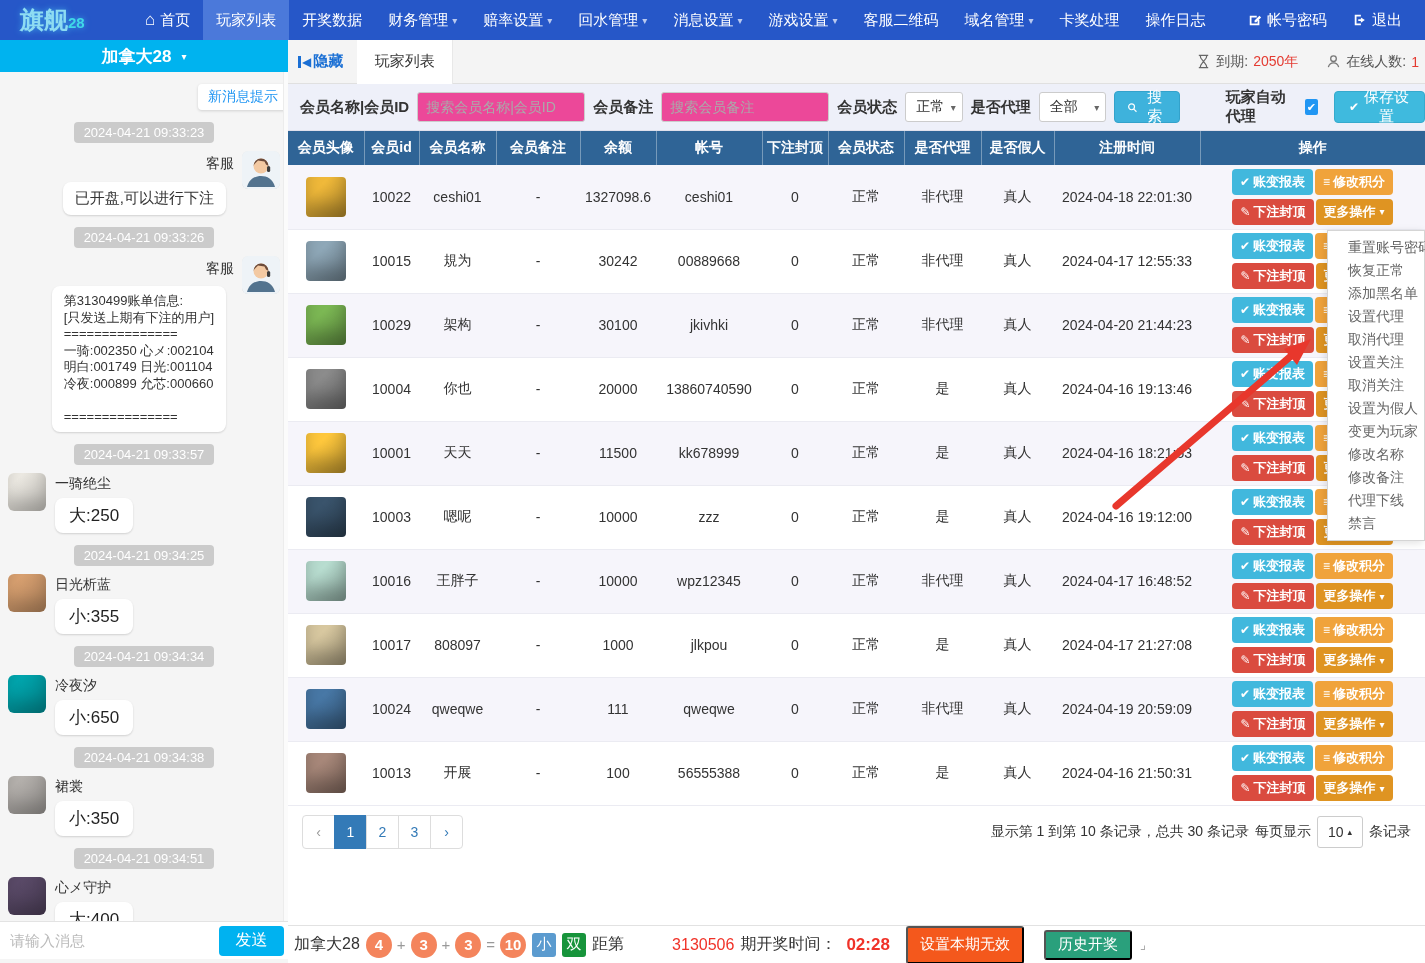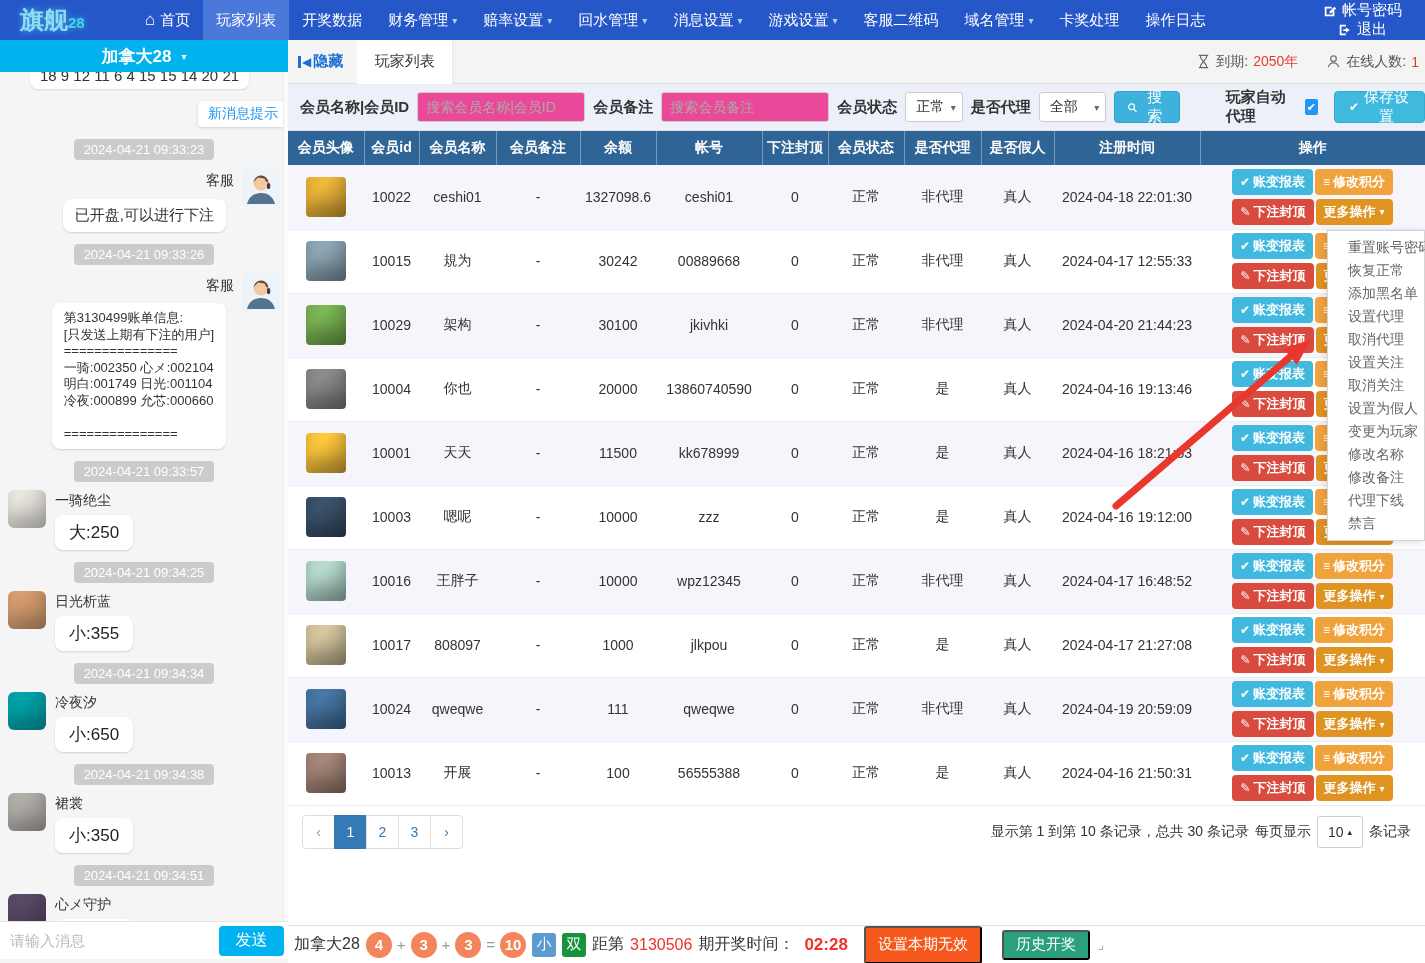--- a/index.html
+++ b/index.html
@@ -8,21 +8,21 @@
 
 
 .topnav{position:absolute;top:0;left:0;width:100%;height:40px;background:#2657c8;display:flex;align-items:center;color:#fff;z-index:10;}
 .brand{margin-left:20px;width:112px;font-size:24px;font-weight:bold;color:#8edcf2;text-shadow:0 0 6px rgba(80,220,255,.6);flex:0 0 auto;}
 .brand .suffix{font-size:15px;color:#3fd9e8;}
 .nav-items{display:flex;height:100%;align-items:stretch;}
 .nav-item{display:flex;align-items:center;padding:0 13px;font-size:15px;cursor:pointer;white-space:nowrap;}
 .nav-item.active{background:#4b79da;}
 .nav-home{margin-right:5px;font-size:17px;}
 .caret{margin-left:4px;font-size:10px;color:#b9c9f0;}
-.nav-right{margin-left:auto;display:flex;align-items:center;margin-right:10px;flex-direction:column;}
+.nav-right{margin-left:auto;display:flex;margin-right:10px;}
 .nav-ic{width:14px;height:14px;margin-right:5px;}
 
 
 .sidebar{position:absolute;top:40px;left:0;width:288px;bottom:0;background:#f5f5f5;overflow:hidden;}
 .chat-header{height:32px;background:#00b3ef;color:#fff;font-size:17px;font-weight:bold;display:flex;align-items:center;justify-content:center;gap:6px;cursor:pointer;}
 .chat-header .caret{color:#fff;}
 .chat-body{position:absolute;top:32px;left:0;right:0;bottom:38px;overflow:hidden;}
 .chat-scrolltrack{position:absolute;top:32px;right:0;width:5px;bottom:38px;background:#fbfbfb;border-left:1px solid #ececec;z-index:5;}
 .partial-bubble{margin:-10px 0 0 30px;width:max-content;background:#fff;border-radius:0 0 8px 8px;padding:5px 10px;font-size:15px;color:#333;box-shadow:0 1px 2px rgba(0,0,0,.12);}
 .newmsg{margin:12px 0 0 auto;width:max-content;background:#fff;color:#2196f3;font-size:14px;padding:4px 10px;border-radius:4px 0 0 4px;box-shadow:0 1px 3px rgba(0,0,0,.15);cursor:pointer;}
@@ -90,21 +90,21 @@
 .pageinfo{margin-left:auto;display:flex;align-items:center;gap:6px;font-size:14px;color:#333;}
 .perpage{width:46px;height:32px;border:1px solid #ccc;border-radius:3px;background:#fff;display:flex;align-items:center;justify-content:center;gap:4px;font-size:14px;cursor:pointer;}
 .perpage .pcaret{font-size:9px;color:#333;}
 
 .statusbar{position:absolute;left:0;right:0;bottom:0;height:38px;background:#fff;border-top:1px solid #e2e2e2;display:flex;align-items:center;gap:6px;padding-left:6px;font-size:16px;color:#333;z-index:6;}
 .circle{width:26px;height:26px;border-radius:50%;background:#f4845c;color:#fff;font-size:15px;font-weight:bold;display:flex;align-items:center;justify-content:center;flex:0 0 auto;}
 .op{color:#999;font-size:15px;}
 .sq{width:24px;height:24px;border-radius:3px;color:#fff;font-size:15px;display:flex;align-items:center;justify-content:center;flex:0 0 auto;}
 .sq.blue{background:#5b9bcf;}
 .sq.green{background:#17943b;}
-.red-txt{color:#f03228;}
+.red-txt{color:#f03228;margin-left:42px;}
 .cd{color:#f03228;font-weight:bold;font-size:17px;margin-left:4px;}
 .btn-invalid{margin-left:10px;height:38px;padding:12px 12px;background:#f4581c;border-radius:3px;color:#fff;font-size:15px;display:flex;align-items:center;cursor:pointer;}
 .btn-history{margin-left:14px;height:30px;padding:0 12px;background:#2aa07c;border-radius:3px;color:#fff;font-size:15px;display:flex;align-items:center;cursor:pointer;}
 .resize-glyph{color:#aaa;font-size:13px;margin-left:2px;}
 
 .ctx-menu{position:absolute;top:190px;right:0;width:98px;background:#fff;border:1px solid #d5d5d5;box-shadow:-2px 2px 8px rgba(0,0,0,.12);padding:5px 0;z-index:20;}
 .ctx-item{height:23px;line-height:23px;padding-left:20px;font-size:14px;color:#666;white-space:nowrap;cursor:pointer;}
 
 .arrow-overlay{position:absolute;left:0;top:0;width:1425px;height:963px;z-index:40;pointer-events:none;}
 </style>
@@ -175,21 +175,20 @@
     </div>
   </div>
 </div>
 
 <div class="sidebar">
   <div class="chat-header">
     <span>加拿大28</span>
     <span class="caret">▾</span>
   </div>
   <div class="chat-body">
-    <div class="partial-bubble">18 9 12 11 6 4 15 15 14 20 21</div>
     <div class="newmsg">新消息提示</div>
   <div class="t-pill">2024-04-21 09:33:23</div>
       <div class="msg svc"><div class="svc-head">
           <span class="svc-name">客服</span>
           <span class="avatar"><svg viewBox="0 0 38 38" width="38" height="38">
               <rect width="38" height="38" fill="#eef3f7"></rect>
               <circle cx="19" cy="15" r="7.5" fill="#f3c9a2"></circle>
               <path d="M19 7.5a7.5 7.5 0 0 1 7.5 7.5l-2.5-1.5-1.5-3-6.5-1-3.5 3.5-1 2a7.5 7.5 0 0 1 7.5-7.5z" fill="#6b4a3a"></path>
               <path d="M5 36c2-8 8-11 14-11s12 3 14 11z" fill="#53738e"></path>
               <rect x="25" y="15" width="3.2" height="6" rx="1.6" fill="#3c3c3c"></rect>

